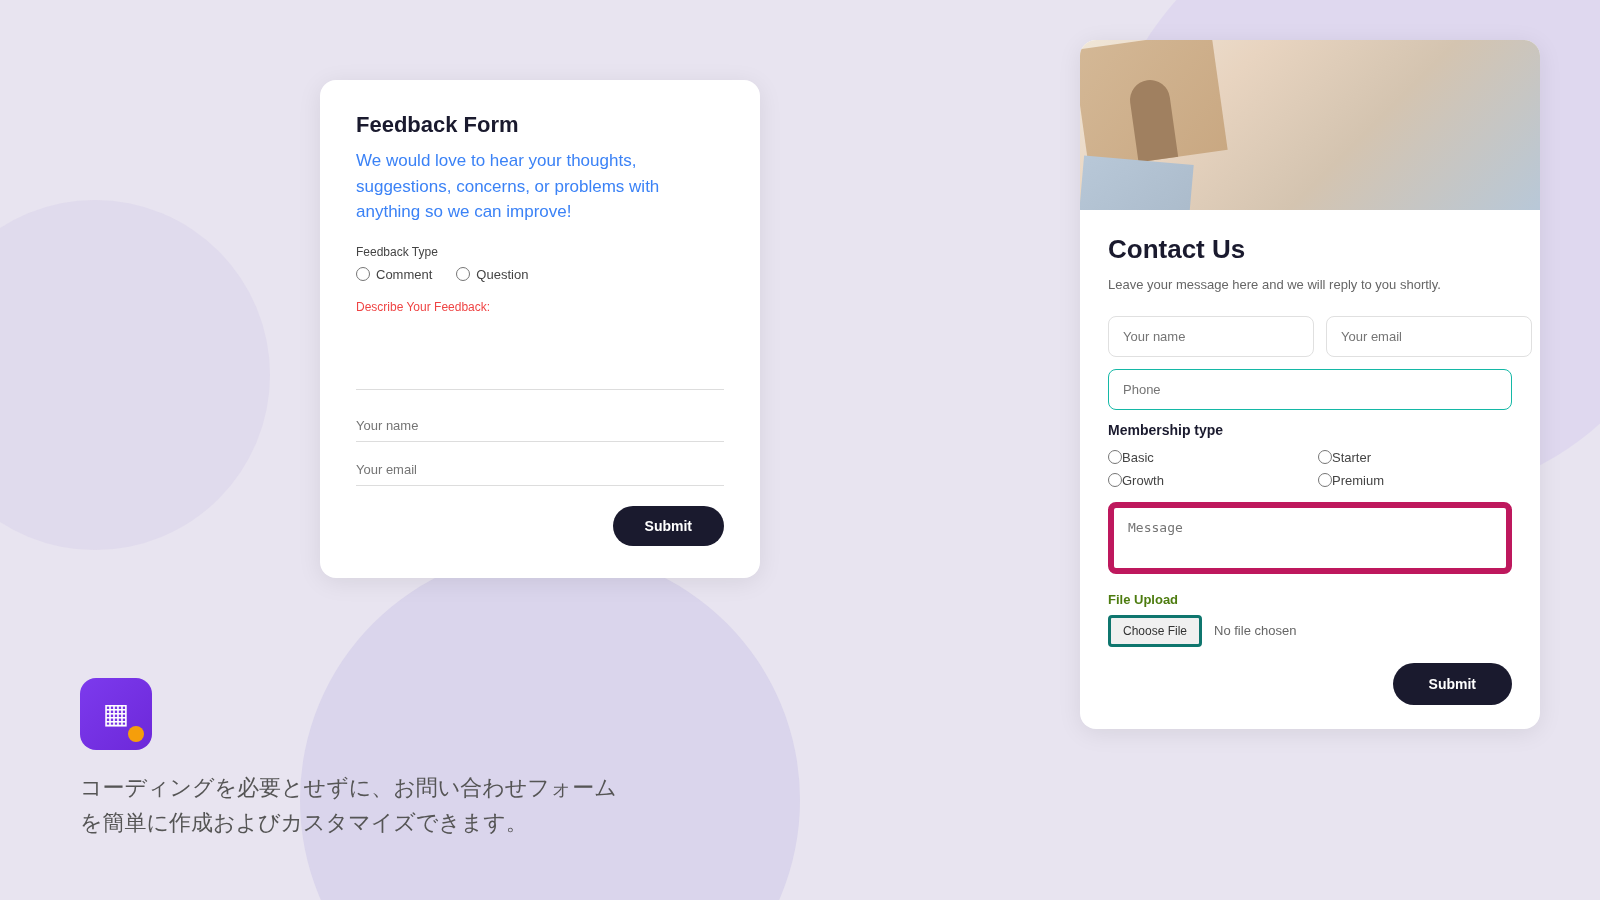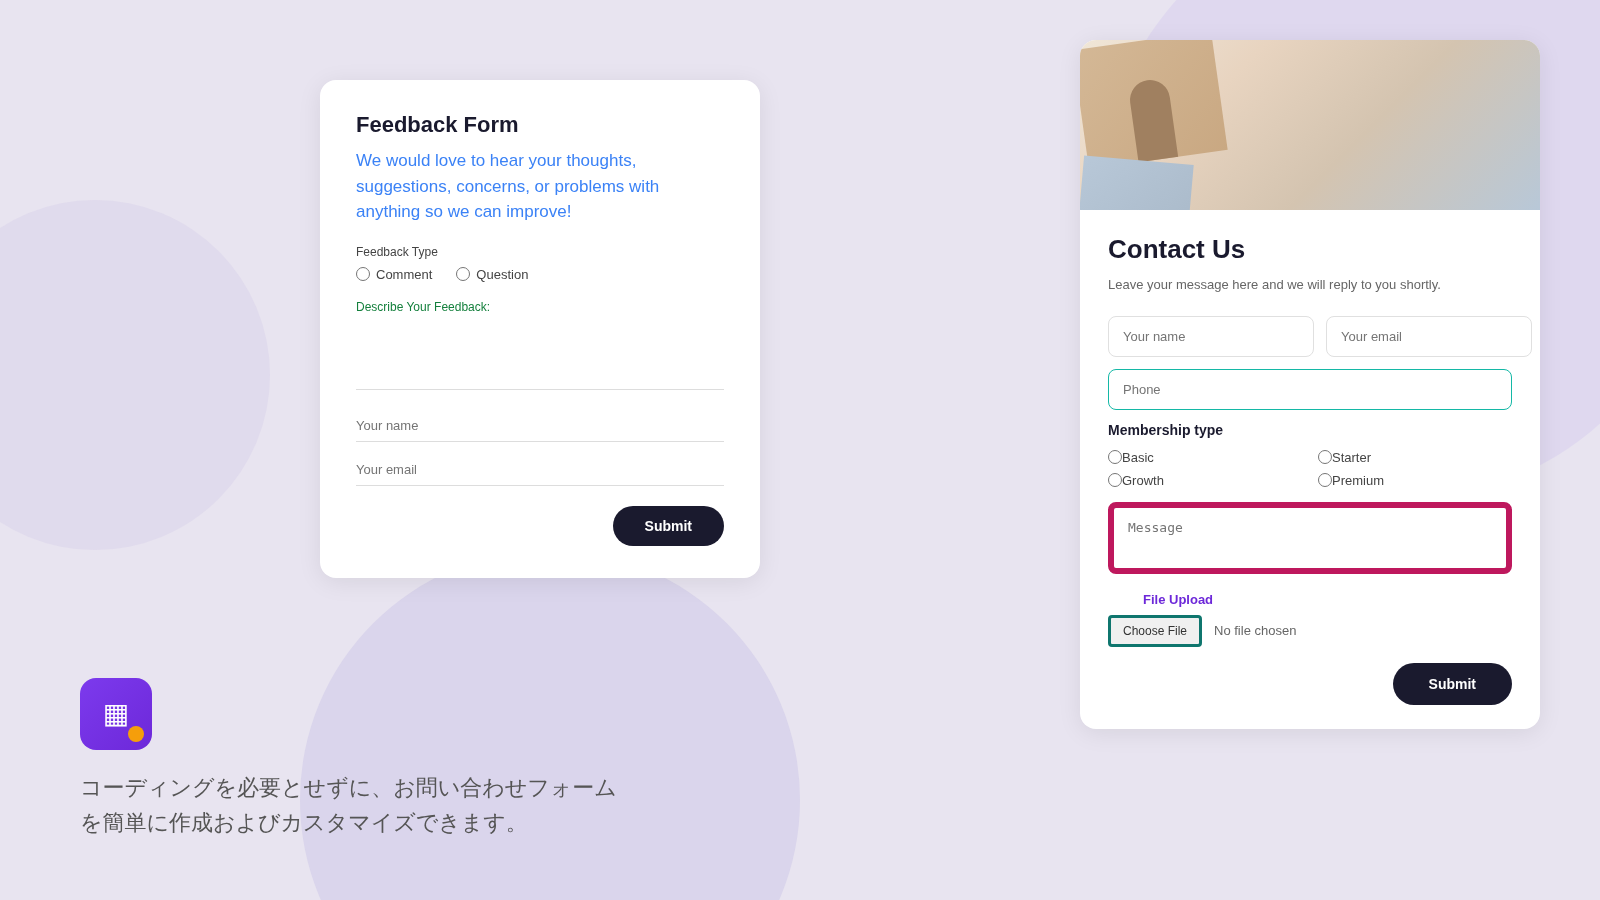--- a/index.html
+++ b/index.html
@@ -111,21 +111,21 @@
     }
 
     .radio-item input[type="radio"] {
       accent-color: #6b4fa0;
       width: 14px;
       height: 14px;
     }
 
     .field-label {
       font-size: 12px;
-      color: #15803d;
+      color: #ef4444;
       margin-bottom: 6px;
     }
 
     .feedback-textarea {
       width: 100%;
       height: 70px;
       border: none;
       border-bottom: 1px solid #ddd;
       resize: none;
       font-size: 13px;
@@ -348,24 +348,23 @@
       color: #aaa;
       outline: none;
       resize: none;
       height: 72px;
       margin-bottom: 14px;
     }
 
     .file-upload-label {
       font-size: 13px;
       font-weight: 600;
-      color: #6d28d9;
+      color: #4d7c0f;
       margin-bottom: 8px;
       display: block;
-      margin-left: 35px;
     }
 
     .file-upload-row {
       display: flex;
       align-items: center;
       gap: 12px;
       margin-bottom: 16px;
     }
 
     .choose-file-btn {

